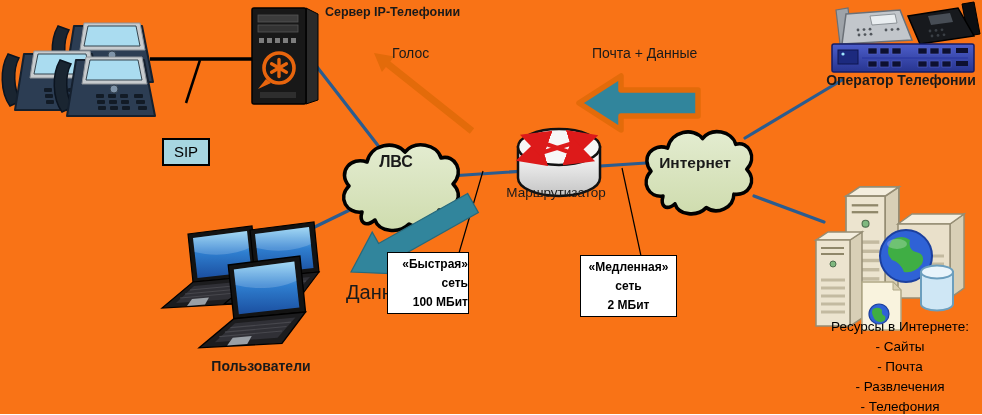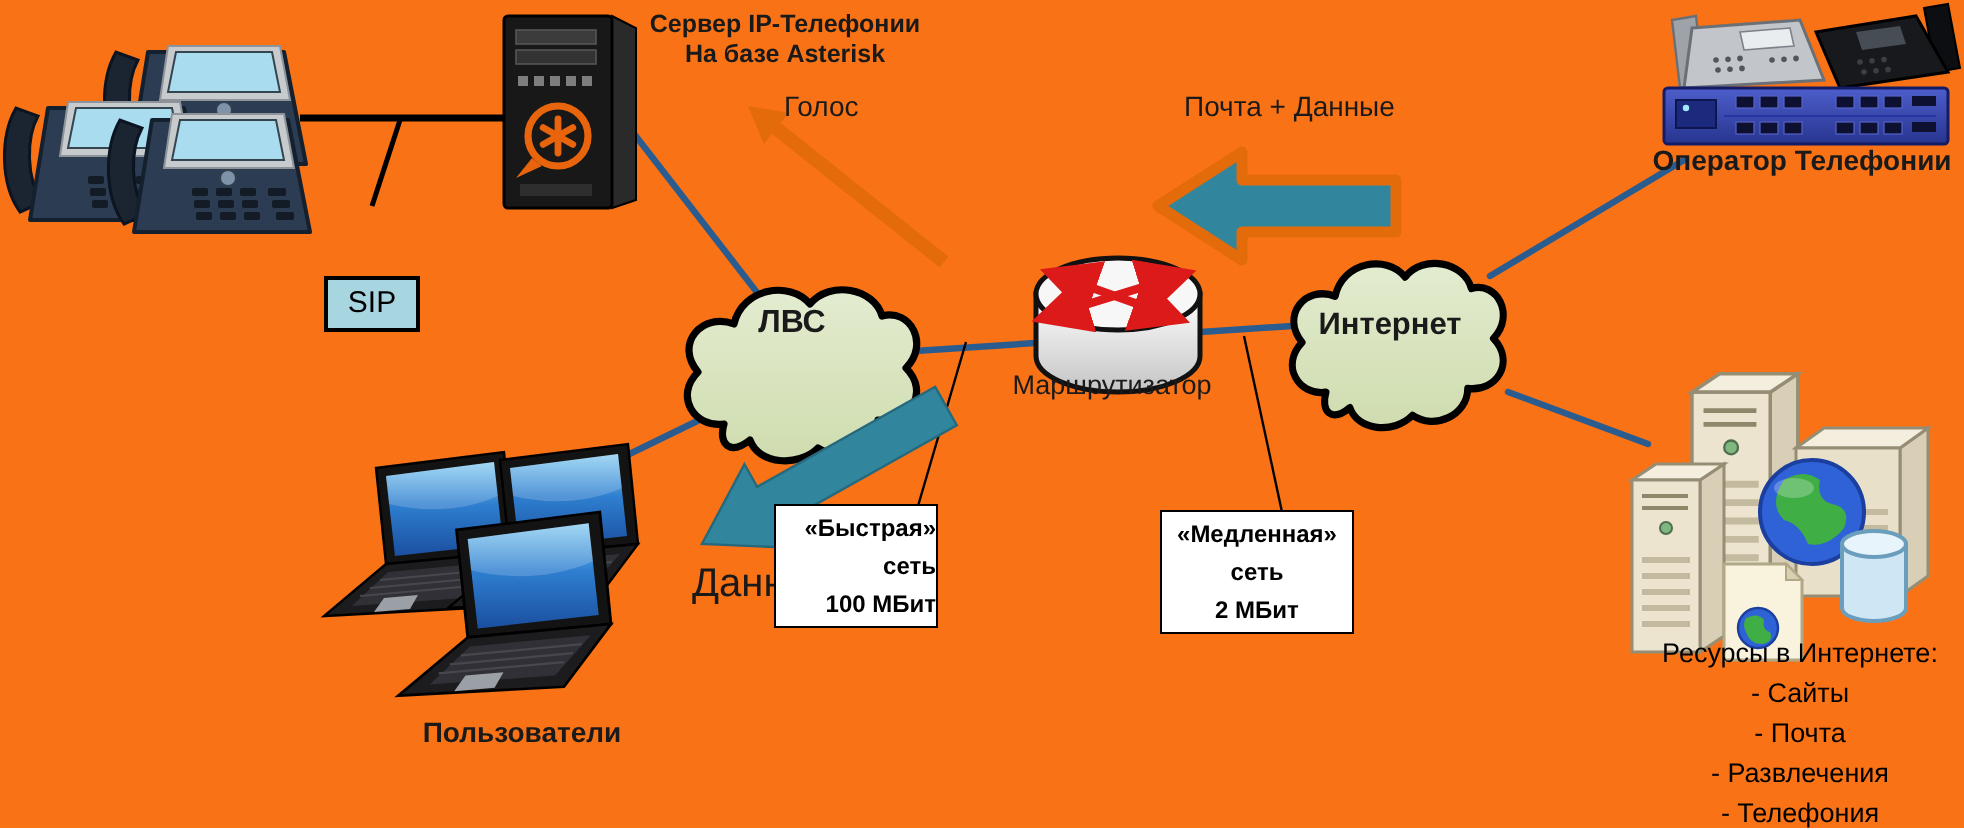--- a/index.html
+++ b/index.html
@@ -246,21 +246,20 @@
       <use href="#laptop" transform="translate(226,256) scale(1.12)"></use>
     </g>
 
     <polygon points="474.2,128.3 390.3,61.5 394.3,56.4 374,53 381.9,72 385.9,66.9 469.8,133.7" fill="#e36b0a"></polygon>
     <path d="M 579,103 L 621,76 L 621,90 L 698,90 L 698,116 L 621,116 L 621,130 Z" fill="#31859c" stroke="#e36b0a" stroke-width="5.5" stroke-linejoin="round"></path>
     <polygon points="467.6,193.4 378.6,243.4 372.2,232.1 351,272 395.8,273.9 389.4,262.6 478.4,212.6" fill="#31859c" stroke="#26697c" stroke-width="1.2"></polygon>
   </svg>
 
   <div class="lbl center bold" style="left:290px; top:5px; width:205px; font-size:12.5px; line-height:15px;">
     <div>Сервер IP-Телефонии</div>
-    <div>На базе Asterisk</div>
   </div>
 
   <div class="lbl" style="left:392px; top:45px;">Голос</div>
 
   <div class="lbl" style="left:592px; top:45px;">Почта + Данные</div>
 
   <div class="lbl" style="left:346px; top:281px; font-size:20px;">Данные</div>
 
   <div class="lbl center bold" style="left:645px; top:154px; width:100px; font-size:15.5px;">Интернет</div>
 

